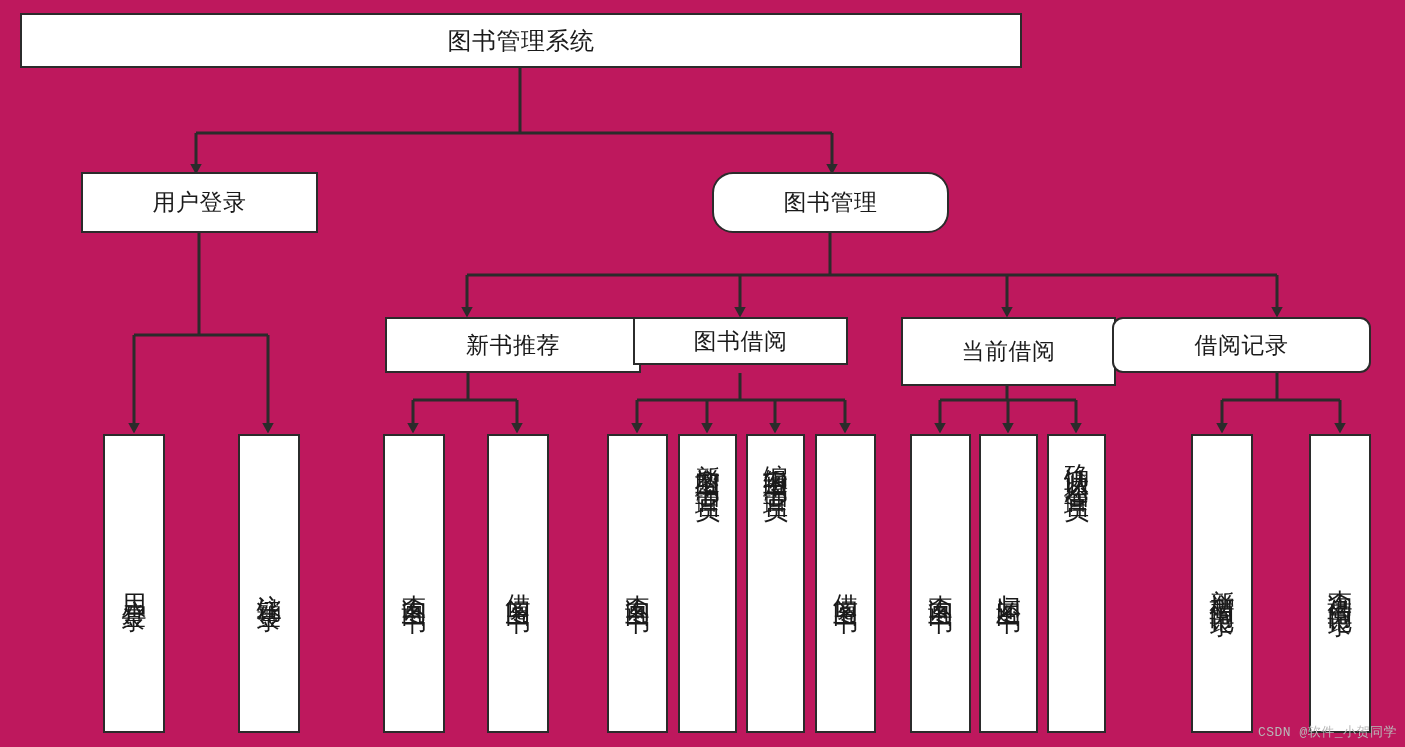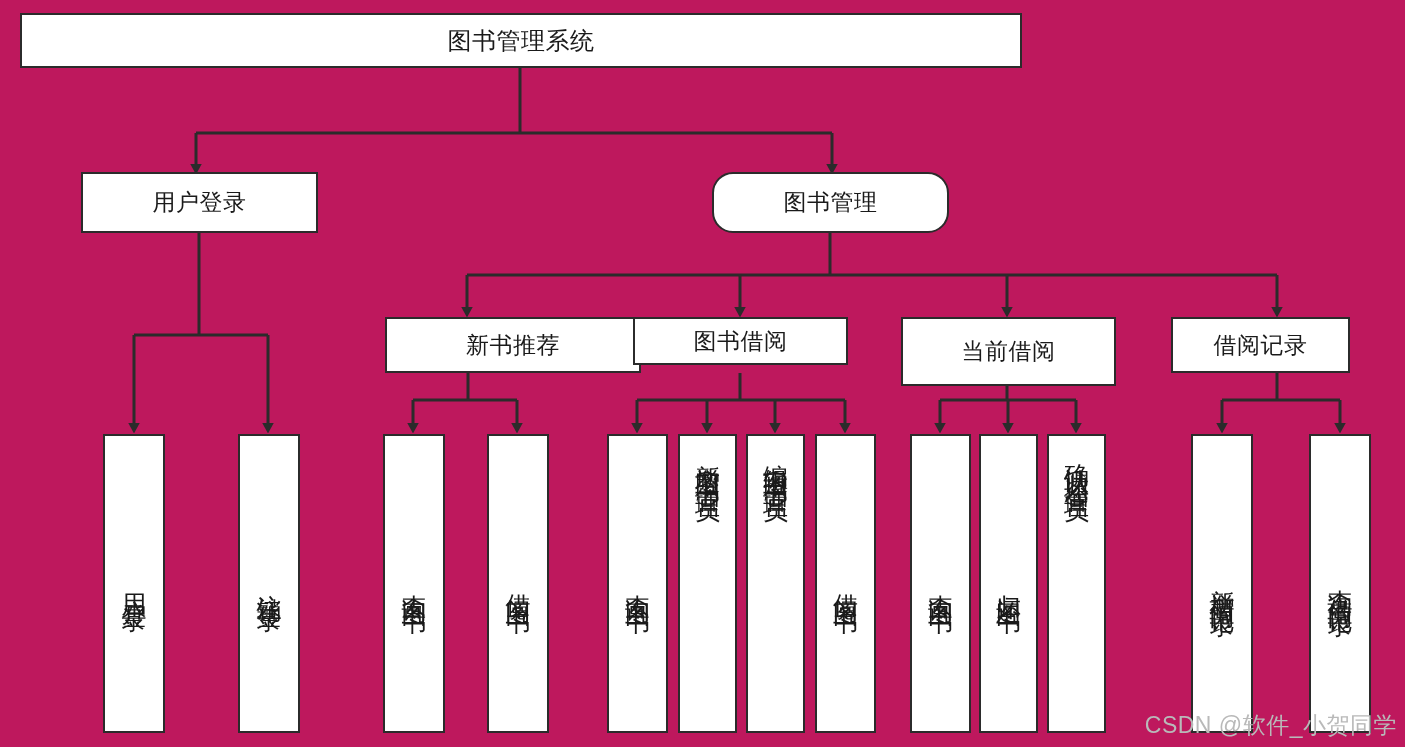--- a/index.html
+++ b/index.html
@@ -64,25 +64,25 @@
     white-space: nowrap;
   }
   .node.vert.center-v {
     align-items: center;
     padding-top: 0;
   }
   .watermark {
     position: absolute;
     right: 8px;
     bottom: 6px;
-    font-size: 23px;
+    font-size: 13px;
     color: #b9b9b9;
     letter-spacing: 0.5px;
     white-space: nowrap;
-    font-family: Liberation Sans, sans-serif;
+    font-family: Liberation Mono, monospace;
     margin-left: 16px;
   }
 </style>
 </head>
 <body>
 
 <div id="diagram-root">
 
   <svg id="edge-layer" viewBox="0 0 1405 747" width="1405" height="747">
     <defs>
@@ -152,21 +152,21 @@
   </div>
 
   <div class="node horiz" style="left:633px; top:317px; width:215px; height:48px;">
     <span class="node-label">图书借阅</span>
   </div>
 
   <div class="node horiz" style="left:901px; top:317px; width:215px; height:69px;">
     <span class="node-label">当前借阅</span>
   </div>
 
-  <div class="node horiz" style="left:1171px; top:317px; width:179px; height:56px;">
+  <div class="node horiz" style="left:1112px; top:317px; width:259px; height:56px;border-radius:11px;">
     <span class="node-label">借阅记录</span>
   </div>
 
   <div class="node vert center-v" style="left:103px; top:434px; width:62px; height:299px;">
     <span class="node-label">用户登录</span>
   </div>
 
   <div class="node vert center-v" style="left:238px; top:434px; width:62px; height:299px;">
     <span class="node-label">注销登录</span>
   </div>

